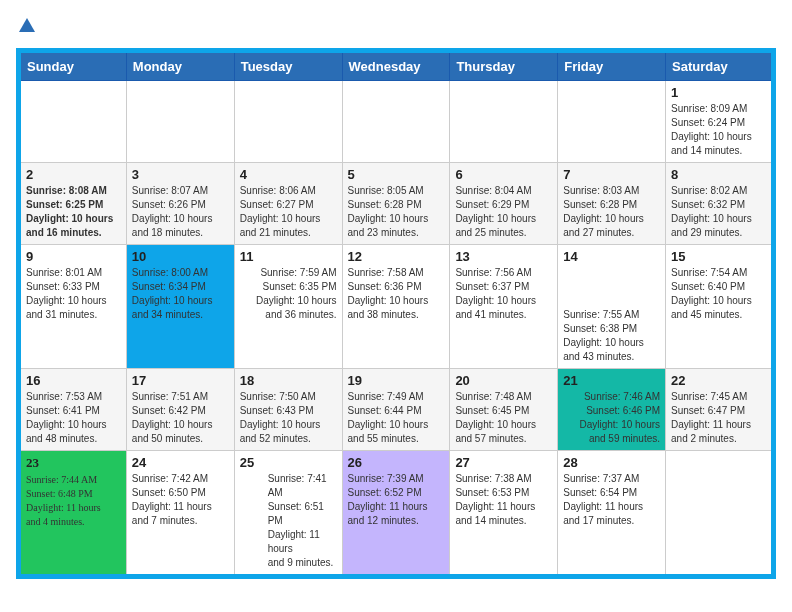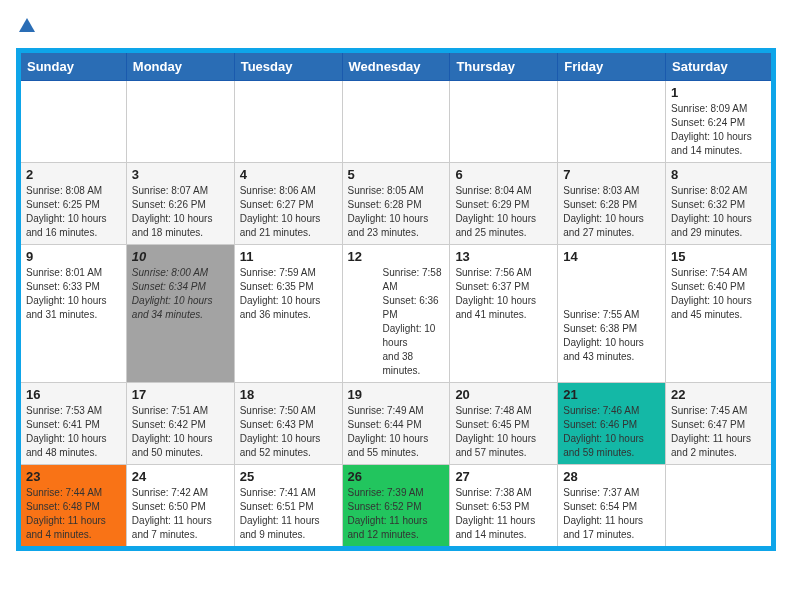--- a/index.html
+++ b/index.html
@@ -138,21 +138,21 @@
           <div class="day-number">1</div>
           <div class="day-info" style="white-space: pre-line;">Sunrise: 8:09 AM
 Sunset: 6:24 PM
 Daylight: 10 hours
 and 14 minutes.</div>
         </td>
       </tr>
       <tr>
         <td style="background: rgb(245, 245, 245);">
           <div class="day-number">2</div>
-          <div class="day-info" style="white-space: pre-line;">Sunrise: 8:08 AM
+          <div class="day-info" style="white-space: pre-line; font-weight: bold;">Sunrise: 8:08 AM
 Sunset: 6:25 PM
 Daylight: 10 hours
 and 16 minutes.</div>
         </td>
         <td style="background: rgb(245, 245, 245);">
           <div class="day-number">3</div>
           <div class="day-info" style="white-space: pre-line;">Sunrise: 8:07 AM
 Sunset: 6:26 PM
 Daylight: 10 hours
 and 18 minutes.</div>
@@ -194,37 +194,37 @@
         </td>
       </tr>
       <tr>
         <td style="background: rgb(255, 255, 255);">
           <div class="day-number">9</div>
           <div class="day-info" style="white-space: pre-line;">Sunrise: 8:01 AM
 Sunset: 6:33 PM
 Daylight: 10 hours
 and 31 minutes.</div>
         </td>
-        <td style="background: #a3a3a3; font-style: italic;">
+        <td style="background: #0ea5e9;">
           <div class="day-number">10</div>
           <div class="day-info" style="white-space: pre-line;">Sunrise: 8:00 AM
 Sunset: 6:34 PM
 Daylight: 10 hours
 and 34 minutes.</div>
         </td>
         <td style="background: rgb(255, 255, 255);">
           <div class="day-number">11</div>
-          <div class="day-info" style="white-space: pre-line;">Sunrise: 7:59 AM
+          <div class="day-info" style="white-space: pre-line; text-align: right;">Sunrise: 7:59 AM
 Sunset: 6:35 PM
 Daylight: 10 hours
 and 36 minutes.</div>
         </td>
         <td style="background: rgb(255, 255, 255);">
           <div class="day-number">12</div>
-          <div class="day-info" style="white-space: pre-line; margin-left: 35px;">Sunrise: 7:58 AM
+          <div class="day-info" style="white-space: pre-line;">Sunrise: 7:58 AM
 Sunset: 6:36 PM
 Daylight: 10 hours
 and 38 minutes.</div>
         </td>
         <td style="background: rgb(255, 255, 255);">
           <div class="day-number">13</div>
           <div class="day-info" style="white-space: pre-line;">Sunrise: 7:56 AM
 Sunset: 6:37 PM
 Daylight: 10 hours
 and 41 minutes.</div>
@@ -275,56 +275,56 @@
         </td>
         <td style="background: rgb(245, 245, 245);">
           <div class="day-number">20</div>
           <div class="day-info" style="white-space: pre-line;">Sunrise: 7:48 AM
 Sunset: 6:45 PM
 Daylight: 10 hours
 and 57 minutes.</div>
         </td>
         <td style="background: #14b8a6;">
           <div class="day-number">21</div>
-          <div class="day-info" style="white-space: pre-line;">Sunrise: 7:46 AM
+          <div class="day-info" style="white-space: pre-line; text-align: right;">Sunrise: 7:46 AM
 Sunset: 6:46 PM
 Daylight: 10 hours
 and 59 minutes.</div>
         </td>
         <td style="background: rgb(245, 245, 245);">
           <div class="day-number">22</div>
           <div class="day-info" style="white-space: pre-line;">Sunrise: 7:45 AM
 Sunset: 6:47 PM
 Daylight: 11 hours
 and 2 minutes.</div>
         </td>
       </tr>
       <tr>
-        <td style="background: #f97316;">
+        <td style="background: #22c55e; font-family: Liberation Serif, serif;">
           <div class="day-number">23</div>
           <div class="day-info" style="white-space: pre-line;">Sunrise: 7:44 AM
 Sunset: 6:48 PM
 Daylight: 11 hours
 and 4 minutes.</div>
         </td>
         <td style="background: rgb(255, 255, 255);">
           <div class="day-number">24</div>
           <div class="day-info" style="white-space: pre-line;">Sunrise: 7:42 AM
 Sunset: 6:50 PM
 Daylight: 11 hours
 and 7 minutes.</div>
         </td>
         <td style="background: rgb(255, 255, 255);">
           <div class="day-number">25</div>
-          <div class="day-info" style="white-space: pre-line;">Sunrise: 7:41 AM
+          <div class="day-info" style="white-space: pre-line; margin-left: 28px;">Sunrise: 7:41 AM
 Sunset: 6:51 PM
 Daylight: 11 hours
 and 9 minutes.</div>
         </td>
-        <td style="background: #22c55e;">
+        <td style="background: #c4b5fd;">
           <div class="day-number">26</div>
           <div class="day-info" style="white-space: pre-line;">Sunrise: 7:39 AM
 Sunset: 6:52 PM
 Daylight: 11 hours
 and 12 minutes.</div>
         </td>
         <td style="background: rgb(255, 255, 255);">
           <div class="day-number">27</div>
           <div class="day-info" style="white-space: pre-line;">Sunrise: 7:38 AM
 Sunset: 6:53 PM

